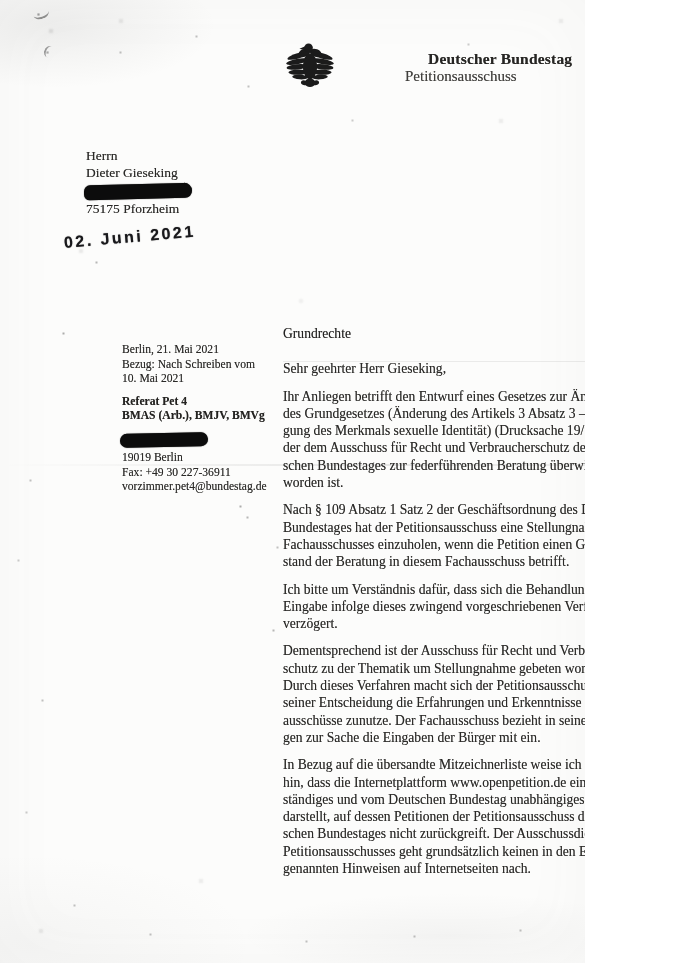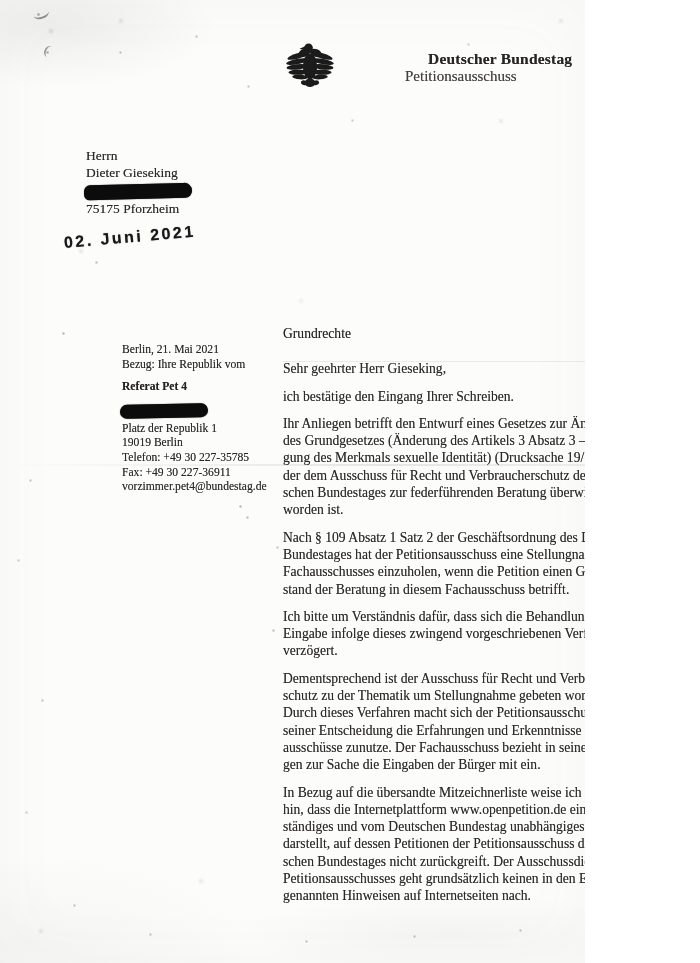--- a/index.html
+++ b/index.html
@@ -130,36 +130,35 @@
     <div>Herrn</div>
     <div>Dieter Gieseking</div>
     <div class="redaction r1"></div>
     <div>75175 Pforzheim</div>
   </section>
 
   <div class="stamp">02. Juni 2021</div>
 
   <aside class="meta">
     <div>Berlin, 21. Mai 2021</div>
-    <div>Bezug: Ihre Republik vom</div>
+    <div>Bezug: Nach Schreiben vom</div>
+    <div>10. Mai 2021</div>
     <div class="meta-bold gap8">Referat Pet 4</div>
+    <div class="meta-bold">BMAS (Arb.), BMJV, BMVg</div>
     <div class="redaction r2"></div>
-    <div>Platz der Republik 1</div>
     <div>19019 Berlin</div>
-    <div>Telefon: +49 30 227-35785</div>
     <div>Fax: +49 30 227-36911</div>
     <div>vorzimmer.pet4@bundestag.de</div>
   </aside>
 
   <main class="letter">
     <div class="subject">
       <div>Grundrechte</div>
     </div>
     <p class="salutation">Sehr geehrter Herr Gieseking,</p>
-    <p>ich bestätige den Eingang Ihrer Schreiben.</p>
     <p>Ihr Anliegen betrifft den Entwurf eines Gesetzes zur Änderung
 des Grundgesetzes (Änderung des Artikels 3 Absatz 3 – Einfü-
 gung des Merkmals sexuelle Identität) (Drucksache 19/13123),
 der dem Ausschuss für Recht und Verbraucherschutz des Deut-
 schen Bundestages zur federführenden Beratung überwiesen
 worden ist.</p>
     <p>Nach § 109 Absatz 1 Satz 2 der Geschäftsordnung des Deutschen
 Bundestages hat der Petitionsausschuss eine Stellungnahme des
 Fachausschusses einzuholen, wenn die Petition einen Gegen-
 stand der Beratung in diesem Fachausschuss betrifft.</p>

